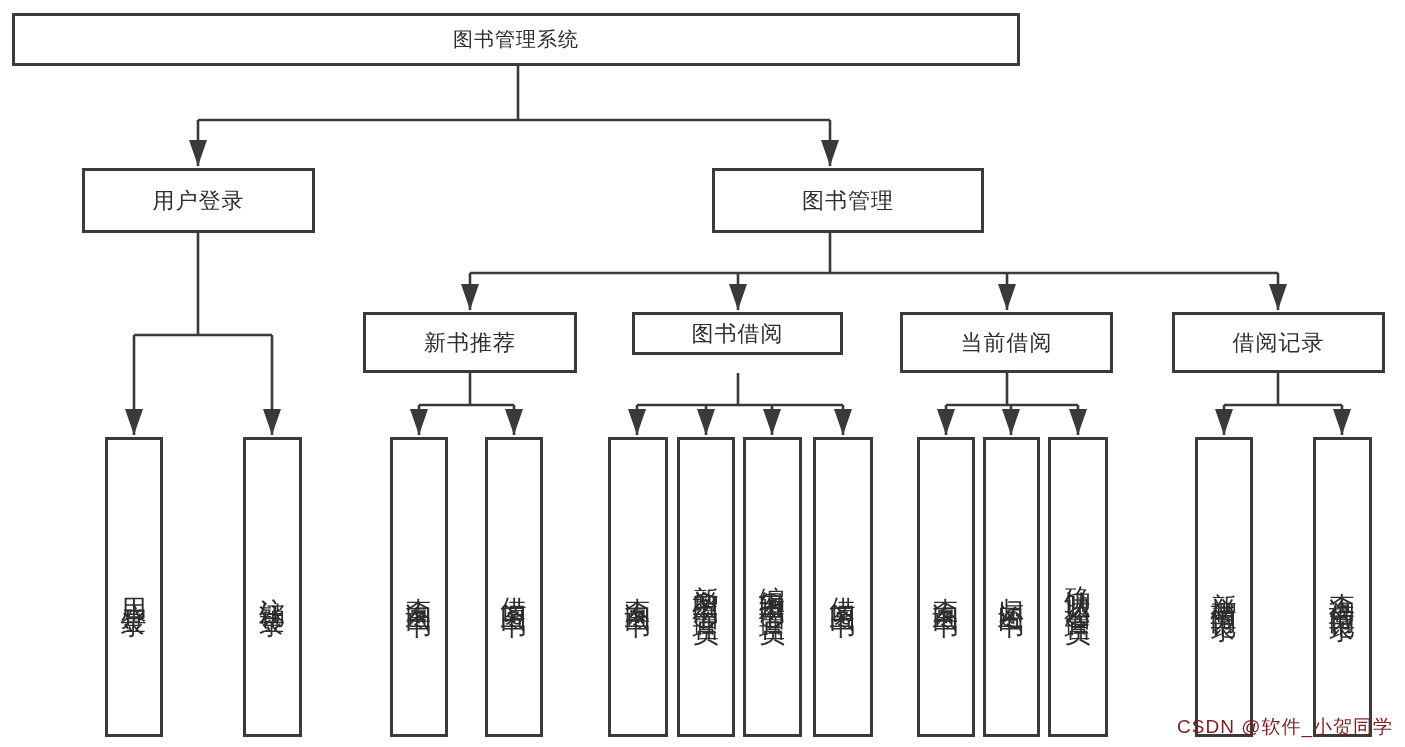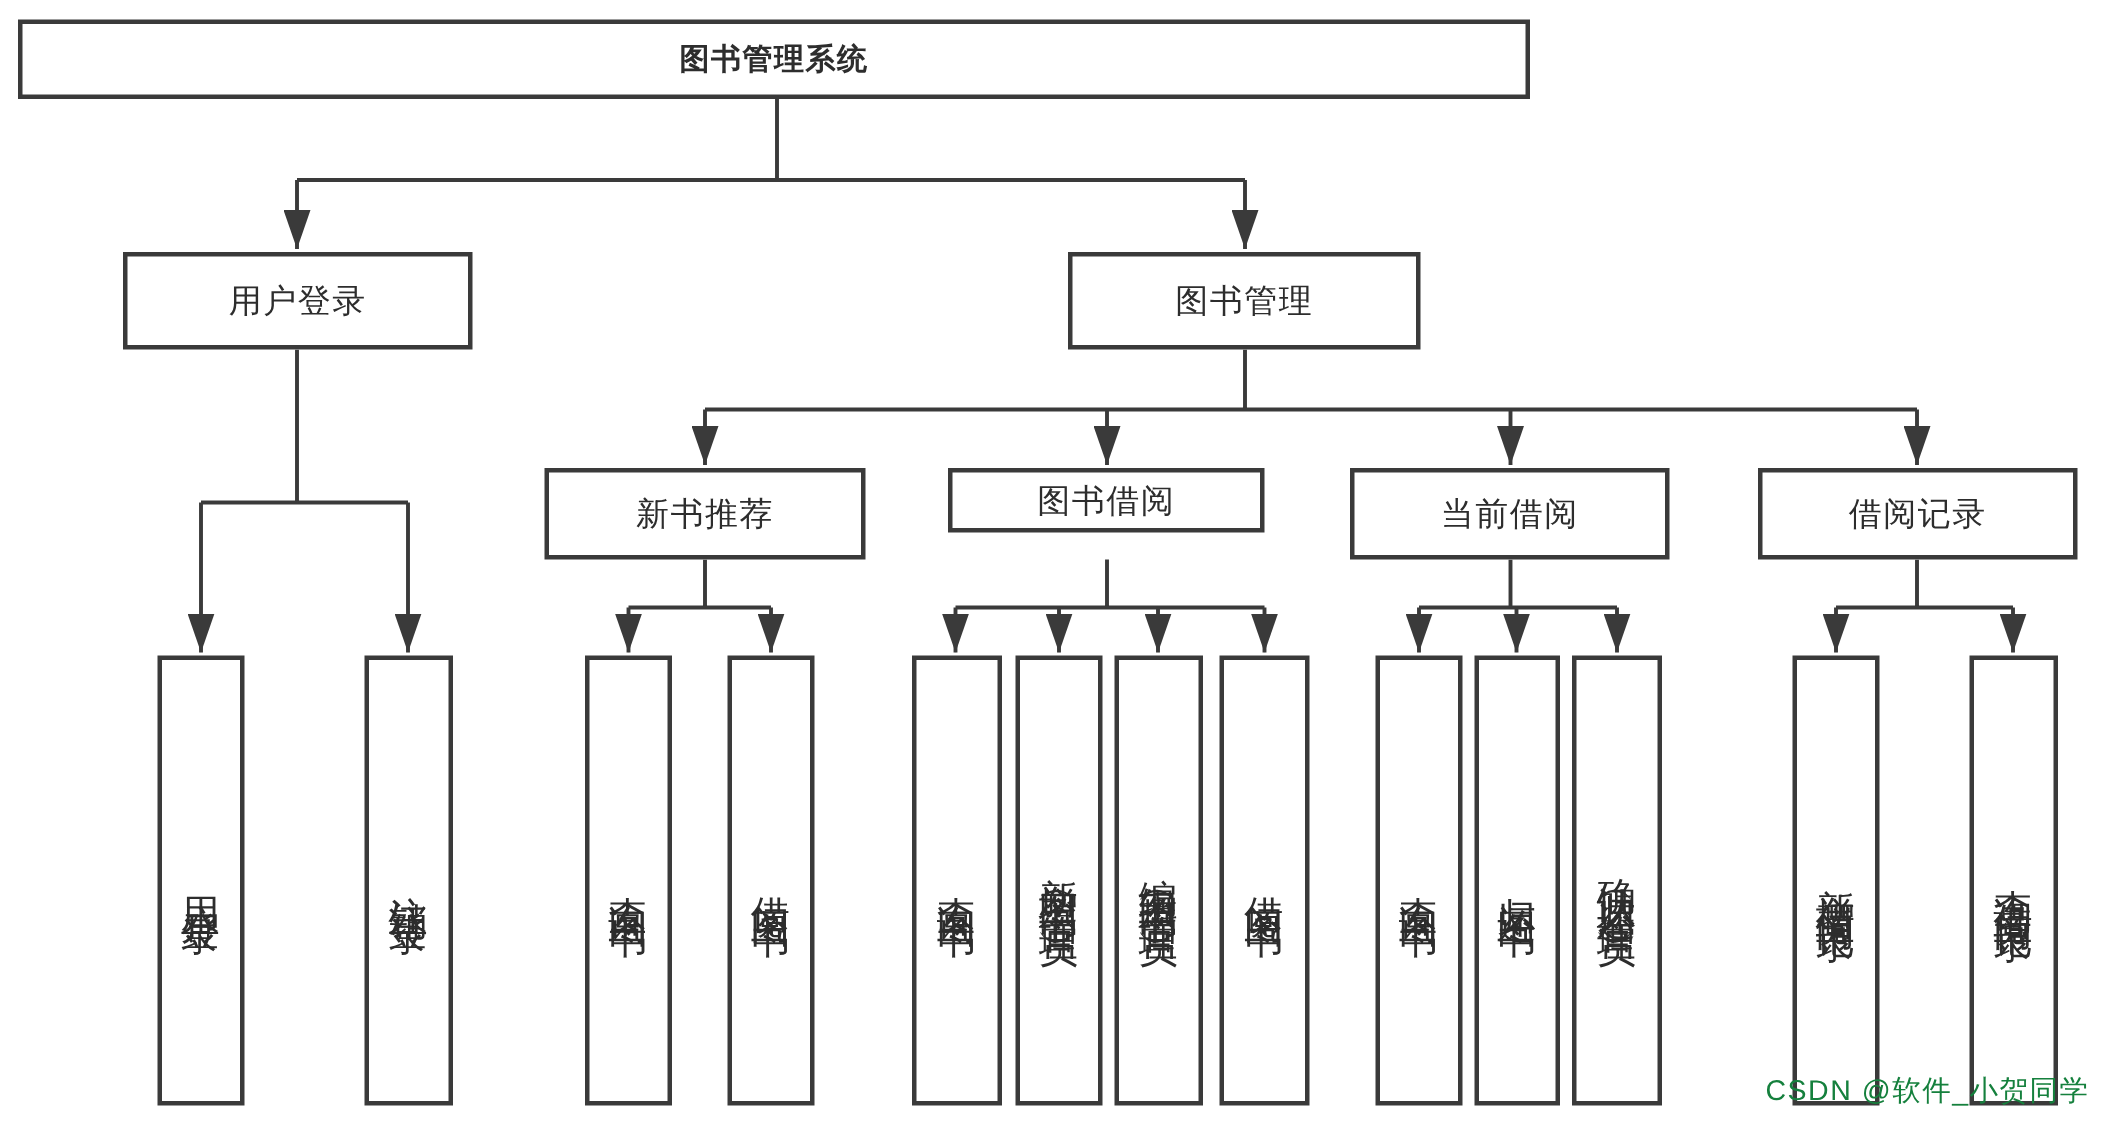--- a/index.html
+++ b/index.html
@@ -38,21 +38,21 @@
     text-orientation: mixed;
     font-size: 26px;
     letter-spacing: 5px;
     line-height: 1;
   }
   #watermark {
     position: absolute;
     right: 12px;
     top: 714px;
     font-size: 19px;
-    color: #15803d;
+    color: #7f1d1d;
     letter-spacing: 1px;
     white-space: nowrap;
     z-index: 5;
   }
 </style>
 </head>
 <body>
 
 <div id="stage">
 
@@ -92,28 +92,28 @@
     <path class="edge" marker-end="url(#arrow)" d="M843,405 L843,435"></path>
 
     <path class="edge" marker-end="url(#arrow)" d="M946,405 L946,435"></path>
     <path class="edge" marker-end="url(#arrow)" d="M1011,405 L1011,435"></path>
     <path class="edge" marker-end="url(#arrow)" d="M1078,405 L1078,435"></path>
 
     <path class="edge" marker-end="url(#arrow)" d="M1224,405 L1224,435"></path>
     <path class="edge" marker-end="url(#arrow)" d="M1342,405 L1342,435"></path>
   </svg>
 
-  <div class="node" style="left:12px; top:13px; width:1008px; height:53px;font-weight:bold;">
+  <div class="node" style="left:12px; top:13px; width:1008px; height:53px;">
     <span class="root-label">图书管理系统</span>
   </div>
 
   <div class="node" style="left:82px; top:168px; width:233px; height:65px;">
     <span class="h-label">用户登录</span>
   </div>
-  <div class="node" style="left:712px; top:168px; width:235px; height:65px;">
+  <div class="node" style="left:712px; top:168px; width:272px; height:65px;">
     <span class="h-label">图书管理</span>
   </div>
 
   <div class="node" style="left:363px; top:312px; width:214px; height:61px;font-family:Liberation Serif, serif;">
     <span class="h-label">新书推荐</span>
   </div>
   <div class="node" style="left:632px; top:312px; width:211px; height:43px;">
     <span class="h-label">图书借阅</span>
   </div>
   <div class="node" style="left:900px; top:312px; width:213px; height:61px;align-items:center;">

